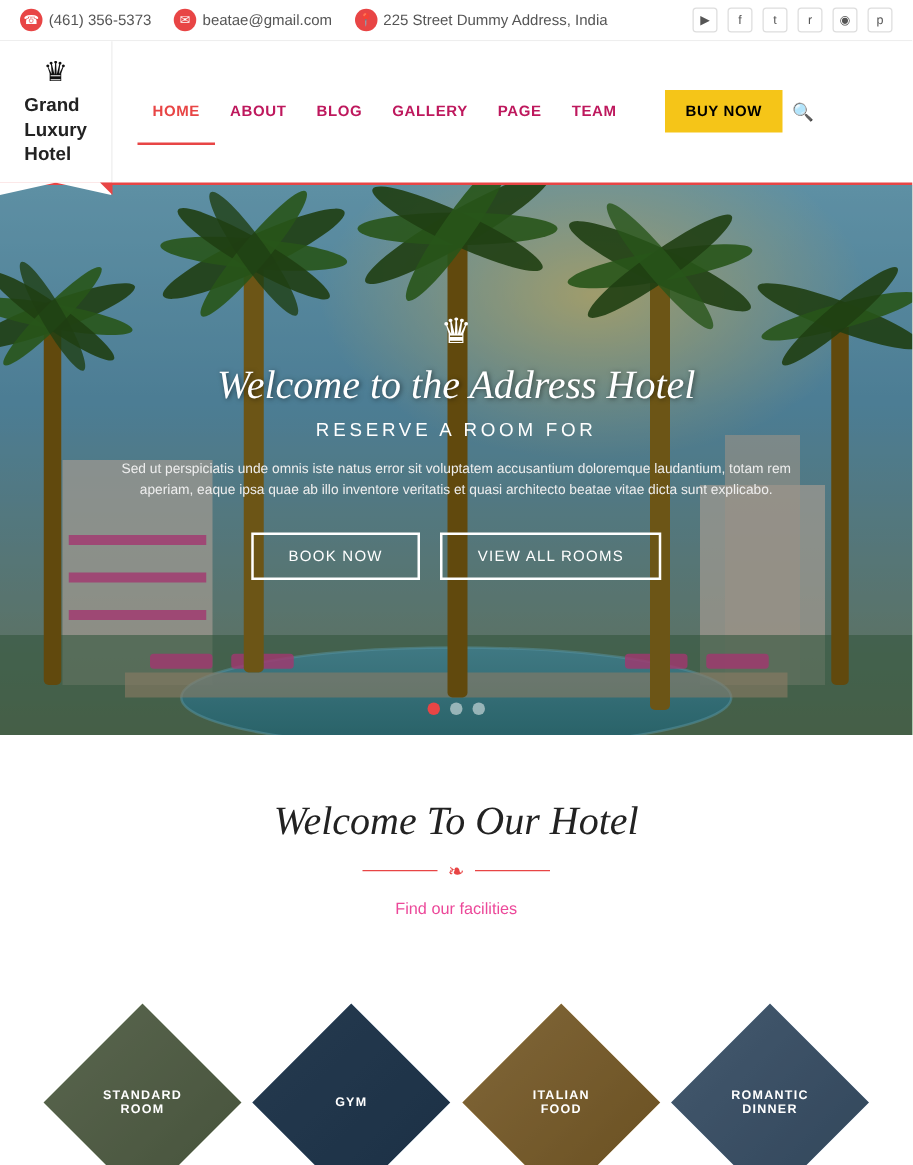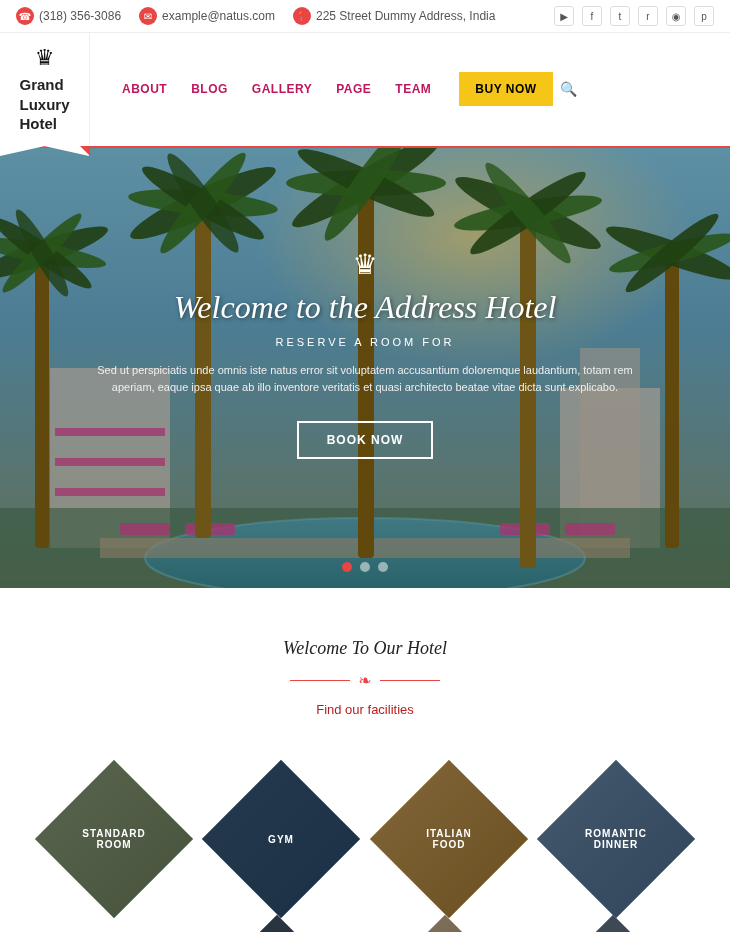--- a/index.html
+++ b/index.html
@@ -105,21 +105,21 @@
       height: 2px;
       background: #e84545;
     }
     .nav-buy {
       background: #f5c518;
       color: #000;
       padding: 10px 16px;
       font-size: 12px;
       font-weight: bold;
       cursor: pointer;
-      margin-left: 16px;
+      margin-left: 27px;
       letter-spacing: 0.5px;
     }
     .nav-search { margin-left: 8px; font-size: 14px; color: #e84545; cursor: pointer; }
 
     
     .hero {
       position: relative;
       height: 440px;
       overflow: hidden;
       background: linear-gradient(135deg, #87CEEB 0%, #4682B4 30%, #8B7355 60%, #228B22 100%);
@@ -142,40 +142,40 @@
     .hero-crown { font-size: 28px; color: #fff; margin-bottom: 8px; }
     .hero-title {
       font-family: 'Georgia', serif;
       font-size: 32px;
       font-style: italic;
       font-weight: normal;
       margin-bottom: 10px;
       text-shadow: 1px 1px 4px rgba(0,0,0,0.5);
     }
     .hero-subtitle {
-      font-size: 11px;
+      font-size: 15px;
       letter-spacing: 3px;
       text-transform: uppercase;
       margin-bottom: 14px;
     }
     .hero-desc {
       font-size: 11px;
       max-width: 560px;
       margin: 0 auto 24px;
       line-height: 1.6;
       color: #eee;
     }
     .hero-buttons { display: flex; justify-content: center; gap: 16px; }
     .btn-outline {
       border: 2px solid #fff;
       color: #fff;
       background: transparent;
       padding: 10px 28px;
       font-size: 12px;
-      font-weight: bold;
+      font-weight: normal;
       cursor: pointer;
       text-transform: uppercase;
       letter-spacing: 1px;
     }
     .hero-dots {
       position: absolute;
       bottom: 16px;
       left: 50%;
       transform: translateX(-50%);
       display: flex;
@@ -194,35 +194,35 @@
     }
 
     
     .welcome-section {
       text-align: center;
       padding: 50px 20px 30px;
       background: #fff;
     }
     .welcome-title {
       font-family: 'Georgia', serif;
-      font-size: 18px;
+      font-size: 32px;
       font-style: italic;
       color: #222;
       margin-bottom: 12px;
     }
     .divider-ornament {
       display: flex;
       align-items: center;
       justify-content: center;
       gap: 8px;
       margin-bottom: 12px;
     }
     .divider-line { width: 60px; height: 1px; background: #e84545; }
     .divider-symbol { color: #e84545; font-size: 16px; }
-    .welcome-sub { font-size: 13px; color: #b91c1c; margin-bottom: 12px; }
+    .welcome-sub { font-size: 13px; color: #ec4899; margin-bottom: 38px; }
 
     
     .facilities {
       padding: 0 30px 40px;
       position: relative;
     }
     .diamond-row {
       display: flex;
       justify-content: center;
       margin-bottom: -35px;
@@ -289,25 +289,25 @@
     .d-spa { background: linear-gradient(135deg, #c8b090, #a89070); }
     .d-biz { background: linear-gradient(135deg, #6a7a8a, #4a5a6a); }
   </style>
 </head>
 <body>
 
 <div class="top-bar">
   <div class="top-bar-left">
     <div class="top-bar-contact">
       <div class="icon-circle phone-icon">☎</div>
-      <span>(318) 356-3086</span>
+      <span>(461) 356-5373</span>
     </div>
     <div class="top-bar-contact">
       <div class="icon-circle email-icon">✉</div>
-      <span>example@natus.com</span>
+      <span>beatae@gmail.com</span>
     </div>
     <div class="top-bar-contact">
       <div class="icon-circle location-icon">📍</div>
       <span>225 Street Dummy Address, India</span>
     </div>
   </div>
   <div class="top-bar-right">
     <div class="social-icon">▶</div>
     <div class="social-icon">f</div>
     <div class="social-icon">t</div>
@@ -317,20 +317,21 @@
   </div>
 </div>
 
 <div class="header">
   <div class="logo-box">
     <div class="logo-crown">♛</div>
     <div class="logo-text">Grand<br>Luxury<br>Hotel</div>
     <div class="logo-red-corner"></div>
   </div>
   <nav>
+    <div class="nav-item active">HOME</div>
     <div class="nav-item">ABOUT</div>
     <div class="nav-item">BLOG</div>
     <div class="nav-item">GALLERY</div>
     <div class="nav-item">PAGE</div>
     <div class="nav-item">TEAM</div>
     <div class="nav-buy">BUY NOW</div>
     <div class="nav-search">🔍</div>
   </nav>
 </div>
 
@@ -412,20 +413,21 @@
     <rect width="730" height="440" fill="rgba(0,0,0,0.3)"></rect>
   </svg>
 
   <div class="hero-content">
     <div class="hero-crown">♛</div>
     <div class="hero-title">Welcome to the Address Hotel</div>
     <div class="hero-subtitle">RESERVE A ROOM FOR</div>
     <div class="hero-desc">Sed ut perspiciatis unde omnis iste natus error sit voluptatem accusantium doloremque laudantium, totam rem aperiam, eaque ipsa quae ab illo inventore veritatis et quasi architecto beatae vitae dicta sunt explicabo.</div>
     <div class="hero-buttons">
       <button class="btn-outline">Book Now</button>
+      <button class="btn-outline">VIEW ALL ROOMS</button>
     </div>
   </div>
   <div class="hero-dots">
     <div class="dot active"></div>
     <div class="dot"></div>
     <div class="dot"></div>
   </div>
 </div>
 
 <div class="welcome-section">

